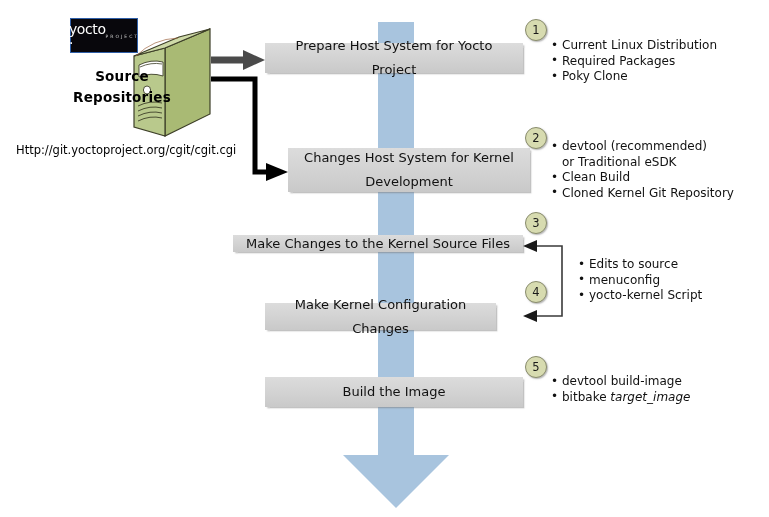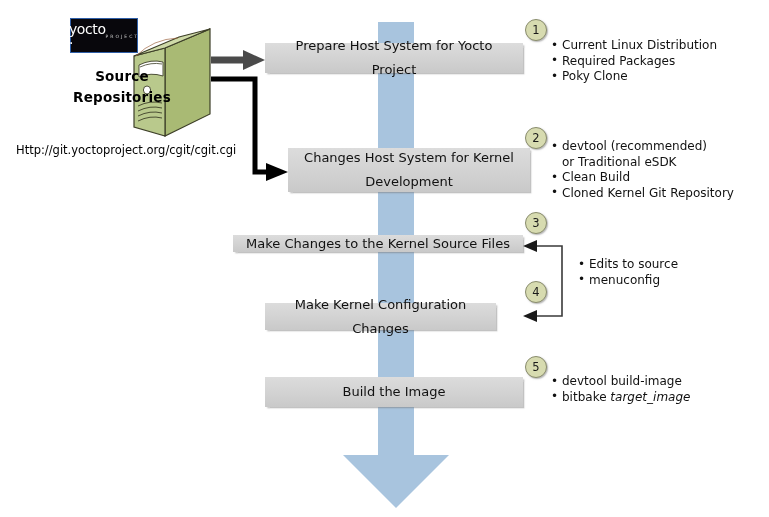--- a/index.html
+++ b/index.html
@@ -247,20 +247,21 @@
 
   <ul class="bullets" id="list-2">
     <li class="wrap">devtool (recommended) or Traditional eSDK</li>
     <li>Clean Build</li>
     <li>Cloned Kernel Git Repository</li>
   </ul>
 
   <ul class="bullets" id="list-3">
     <li>Edits to source</li>
     <li>menuconfig</li>
+    <li>yocto-kernel Script</li>
   </ul>
 
   <ul class="bullets" id="list-5">
     <li>devtool build-image</li>
     <li><span>bitbake </span><em>target_image</em></li>
   </ul>
 
 </div>
 
 </body></html>

